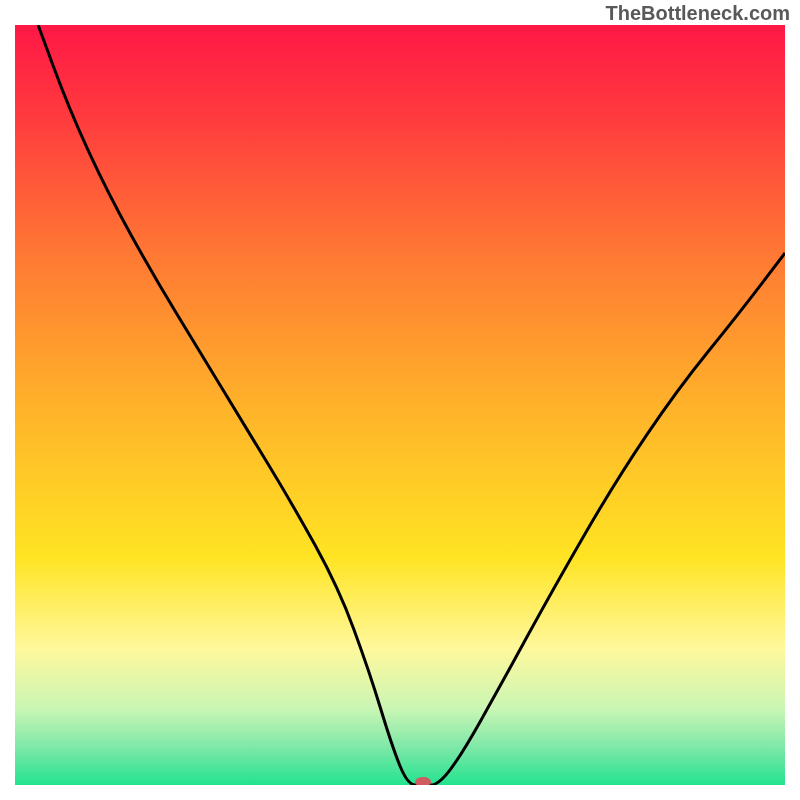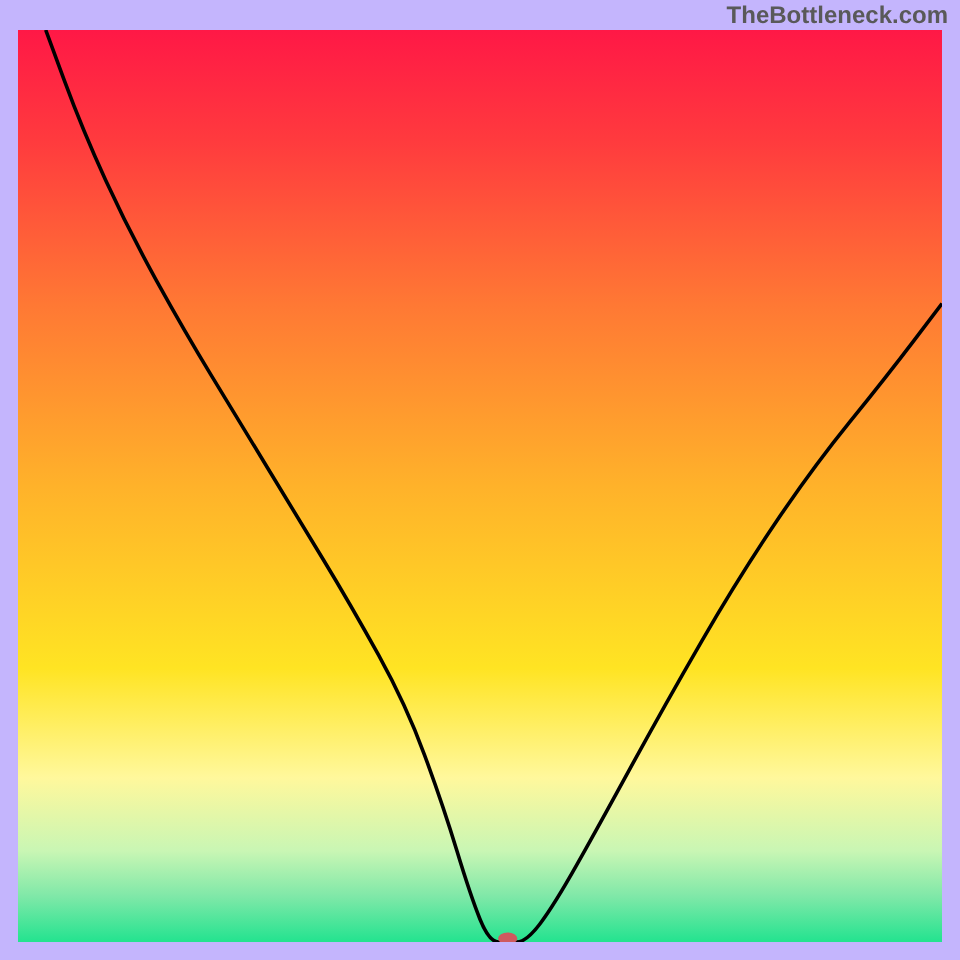--- a/index.html
+++ b/index.html
@@ -8,21 +8,21 @@
     width: 800px;
     height: 800px;
     overflow: hidden;
     background: #000;
     font-family: Arial, Helvetica, sans-serif;
   }
   .frame {
     position: relative;
     width: 800px;
     height: 800px;
-    background: #c4b5fd;
+    background: #ffffff;
   }
   .watermark {
     position: absolute;
     top: 2px;
     right: 10px;
     color: #595959;
     font-size: 20px;
     font-weight: 600;
     z-index: 10;
   }

